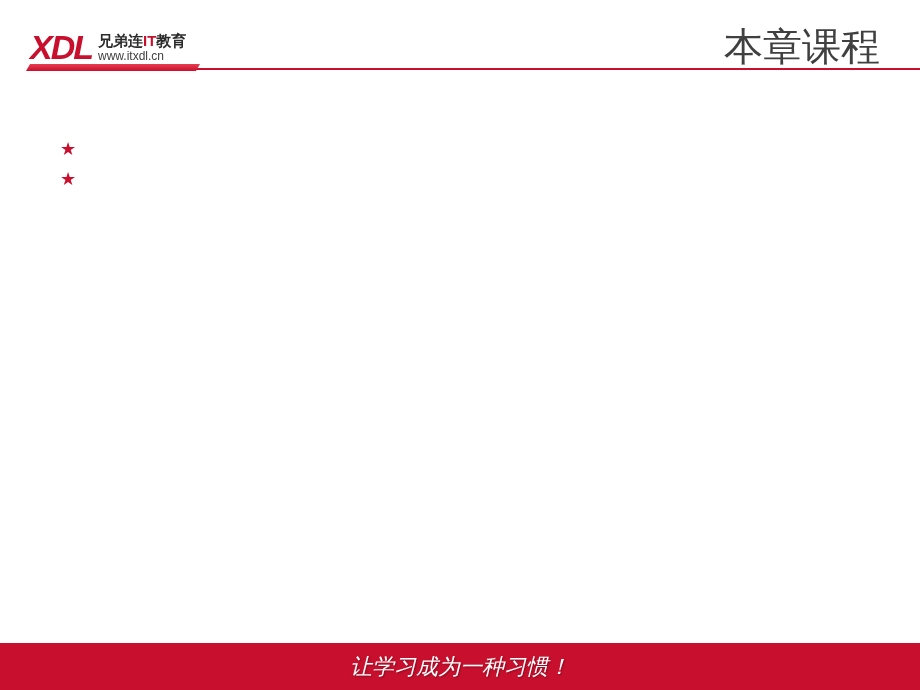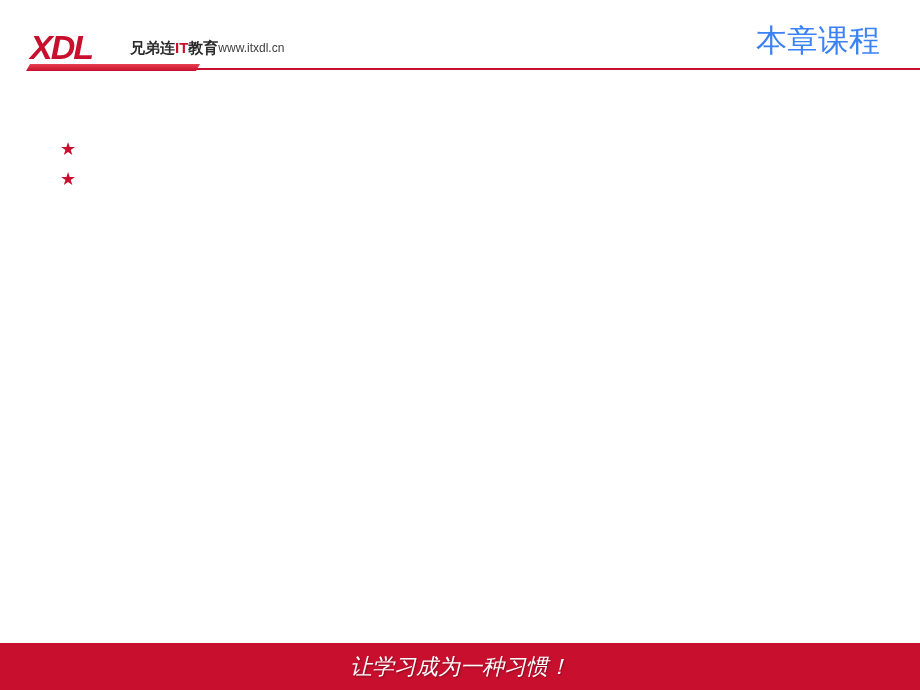--- a/index.html
+++ b/index.html
@@ -15,39 +15,38 @@
       position: relative;
       height: 90px;
       width: 100%;
     }
     .logo-area {
       position: absolute;
       left: 30px;
       top: 28px;
       display: flex;
       align-items: center;
-      gap: 32px;
     }
     .logo-xdl {
       font-family: Arial, sans-serif;
       font-weight: 900;
       font-style: italic;
       font-size: 34px;
       color: #c8102e;
       letter-spacing: -2px;
       position: relative;
     }
     .logo-x {
       position: relative;
       display: inline-block;
     }
     .logo-text-group {
       margin-left: 6px;
       display: flex;
-      flex-direction: row;
+      flex-direction: column;
       line-height: 1;
     }
     .logo-cn {
       font-size: 15px;
       color: #2b2b2b;
       font-weight: bold;
       letter-spacing: 0px;
       white-space: nowrap;
     }
     .logo-cn .it-red {
@@ -74,22 +73,22 @@
       height: 7px;
       width: 170px;
       background: linear-gradient(to bottom, #e84050, #c8102e);
       transform: skewX(-30deg);
       transform-origin: left center;
     }
     .page-title {
       position: absolute;
       right: 40px;
       top: 20px;
-      font-size: 31px;
-      color: #3b82f6;
+      font-size: 39px;
+      color: #404040;
       font-weight: 400;
     }
     .content {
       padding: 50px 60px 0 60px;
     }
     .bullet-item {
       display: flex;
       align-items: center;
       margin-bottom: 12px;
     }

